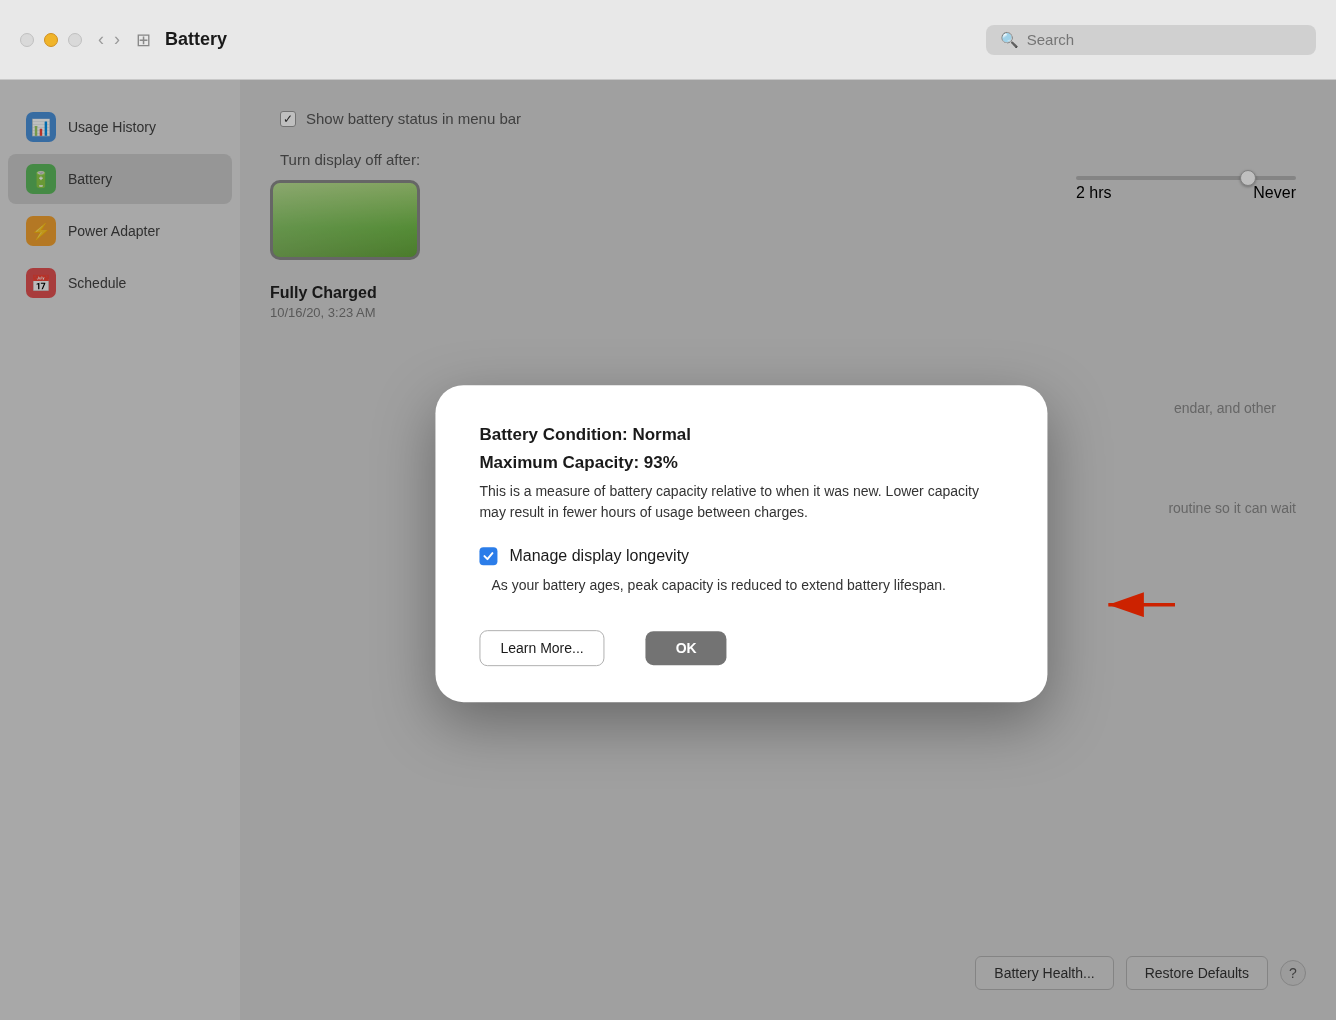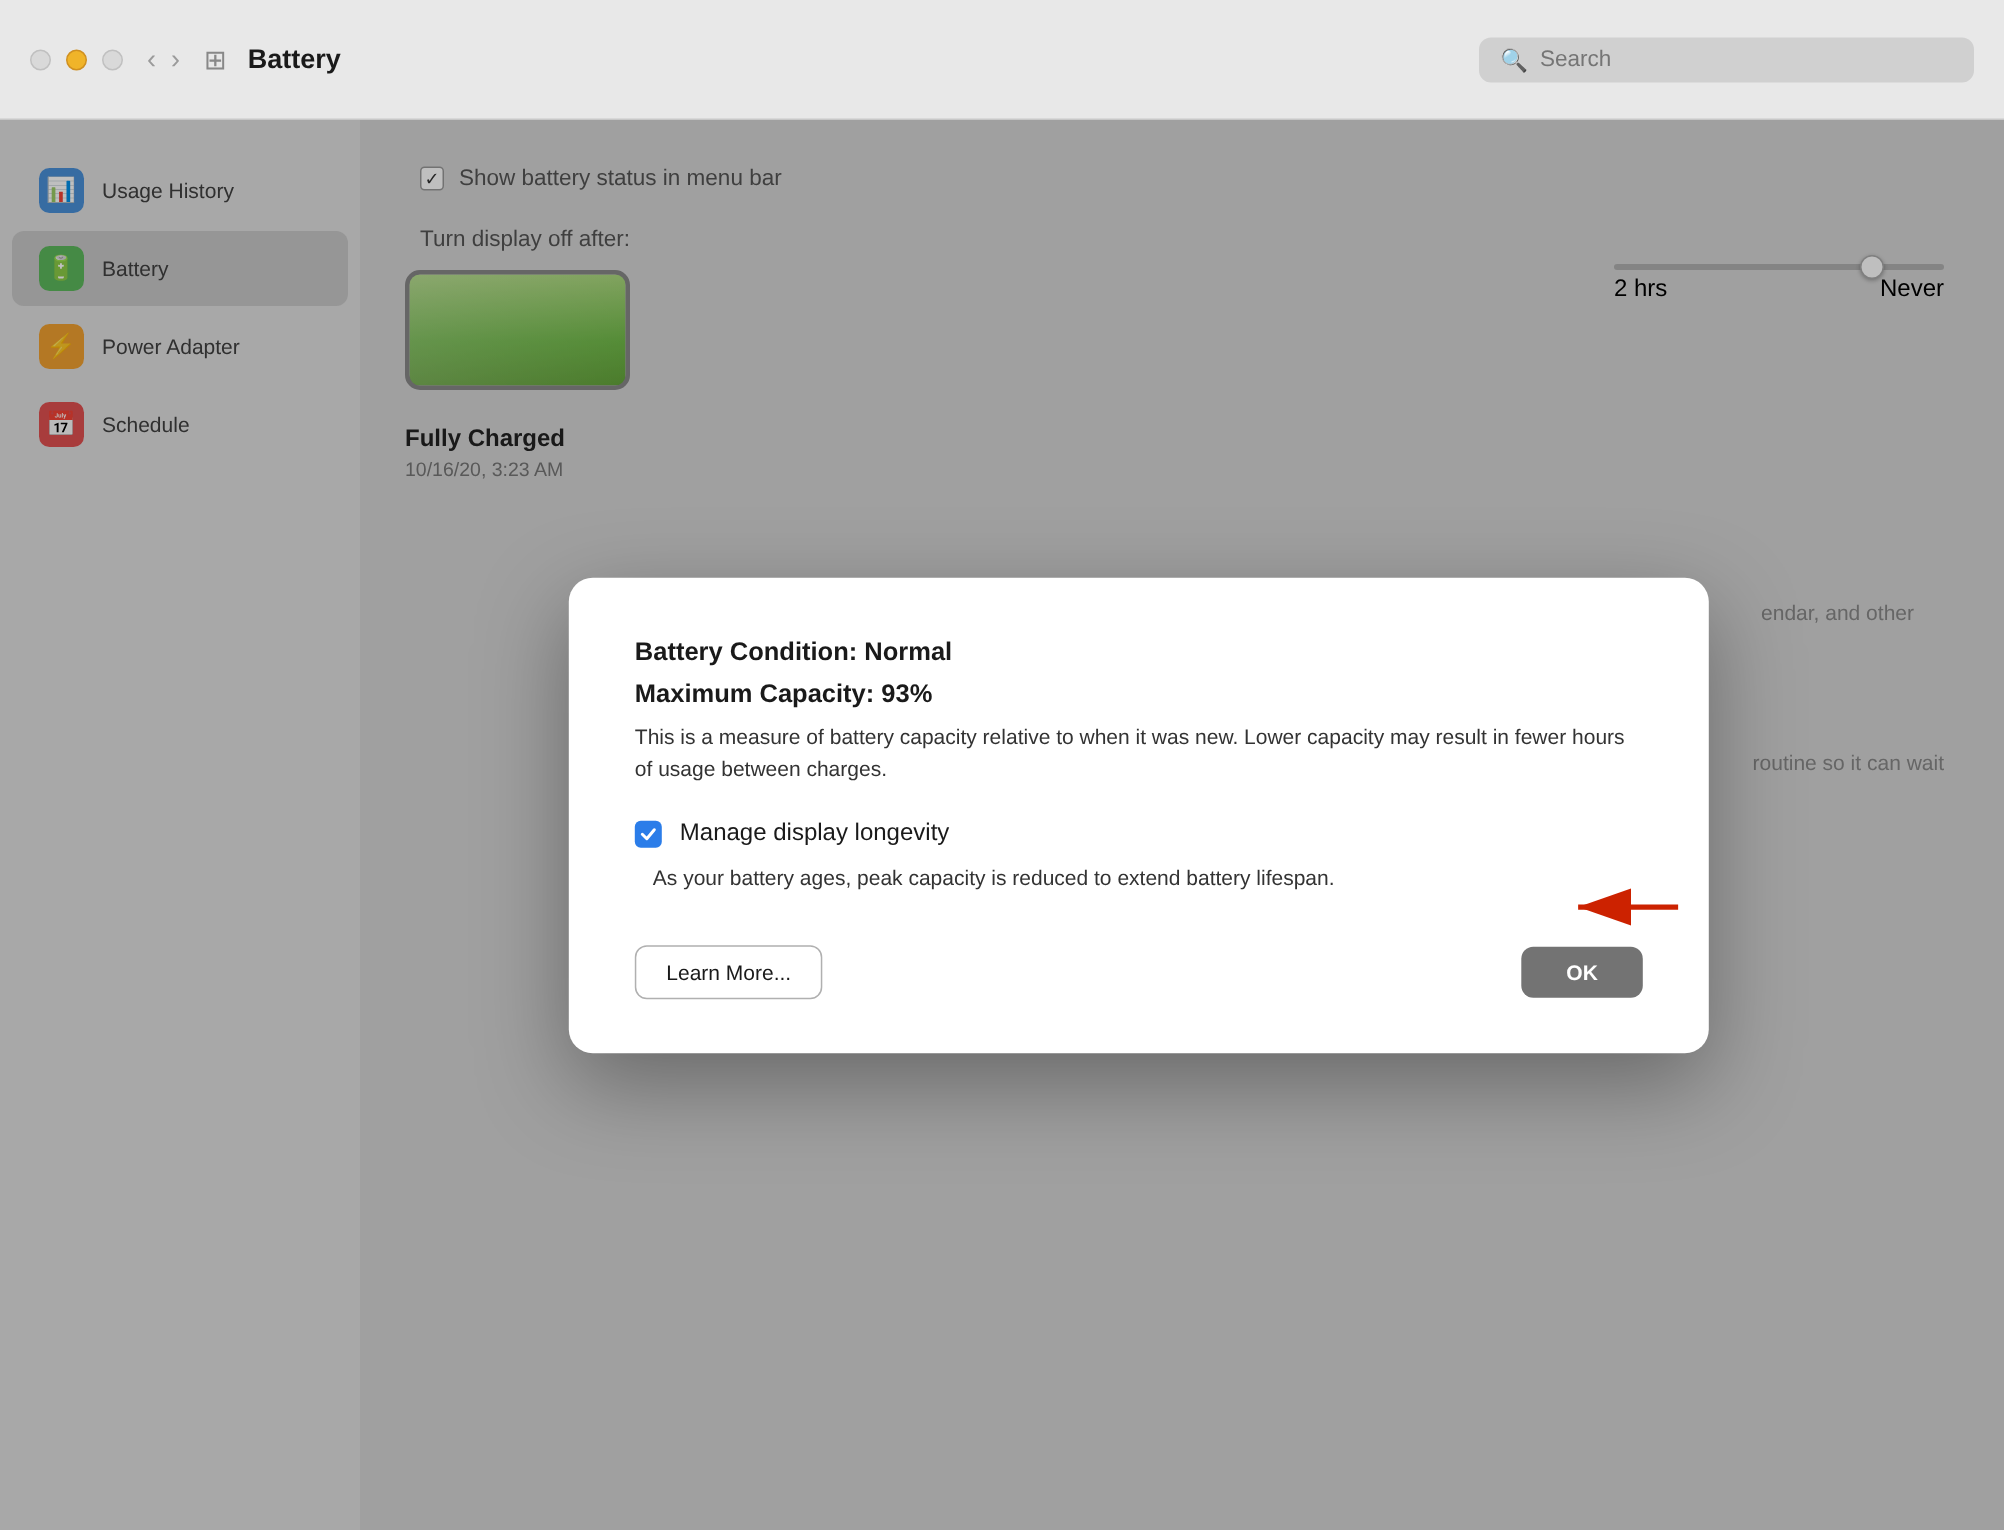--- a/index.html
+++ b/index.html
@@ -306,23 +306,23 @@
       background: rgba(0,0,0,0.25);
       z-index: 10;
     }
 
     
     .modal {
       position: absolute;
       top: 50%;
       left: 50%;
       transform: translate(-38%, -52%);
-      width: 760px;
+      width: 612px;
       background: white;
-      border-radius: 16px;
+      border-radius: 28px;
       padding: 40px 44px 36px 44px;
       z-index: 20;
       box-shadow: 0 20px 60px rgba(0,0,0,0.35);
     }
 
     .modal-section-title {
       font-size: 17px;
       font-weight: 700;
       color: #1a1a1a;
       margin-bottom: 8px;
@@ -372,22 +372,22 @@
     .modal-sub-paragraph {
       font-size: 14px;
       color: #333;
       line-height: 1.5;
       margin-bottom: 34px;
       margin-left: 12px;
     }
 
     .modal-footer {
       display: flex;
-      justify-content: space-between;
-      align-items: center;
+      align-items: center;
+      gap: 41px;
     }
 
     .learn-more-btn {
       padding: 9px 20px;
       background: white;
       border: 1.5px solid #b0b0b0;
       border-radius: 8px;
       font-size: 14px;
       color: #1a1a1a;
       cursor: pointer;
@@ -470,20 +470,25 @@
           <div class="battery-tip"></div>
         </div>
       </div>
       <div class="battery-status">Fully Charged</div>
       <div class="battery-date">10/16/20, 3:23 AM</div>
     </div>
 
     <span class="bg-snippet" style="top: 320px; right: 60px;">endar, and other</span>
     <span class="bg-snippet" style="top: 420px; right: 40px;">routine so it can wait</span>
 
+    <div class="bottom-bar">
+      <button class="bottom-btn">Battery Health...</button>
+      <button class="bottom-btn">Restore Defaults</button>
+      <div class="help-btn">?</div>
+    </div>
 
   </div>
 
   <div class="overlay-backdrop"></div>
 
   <div class="modal">
 
     <div class="modal-section-title">Battery Condition: Normal</div>
 
     <div class="modal-section-title">Maximum Capacity: 93%</div>

